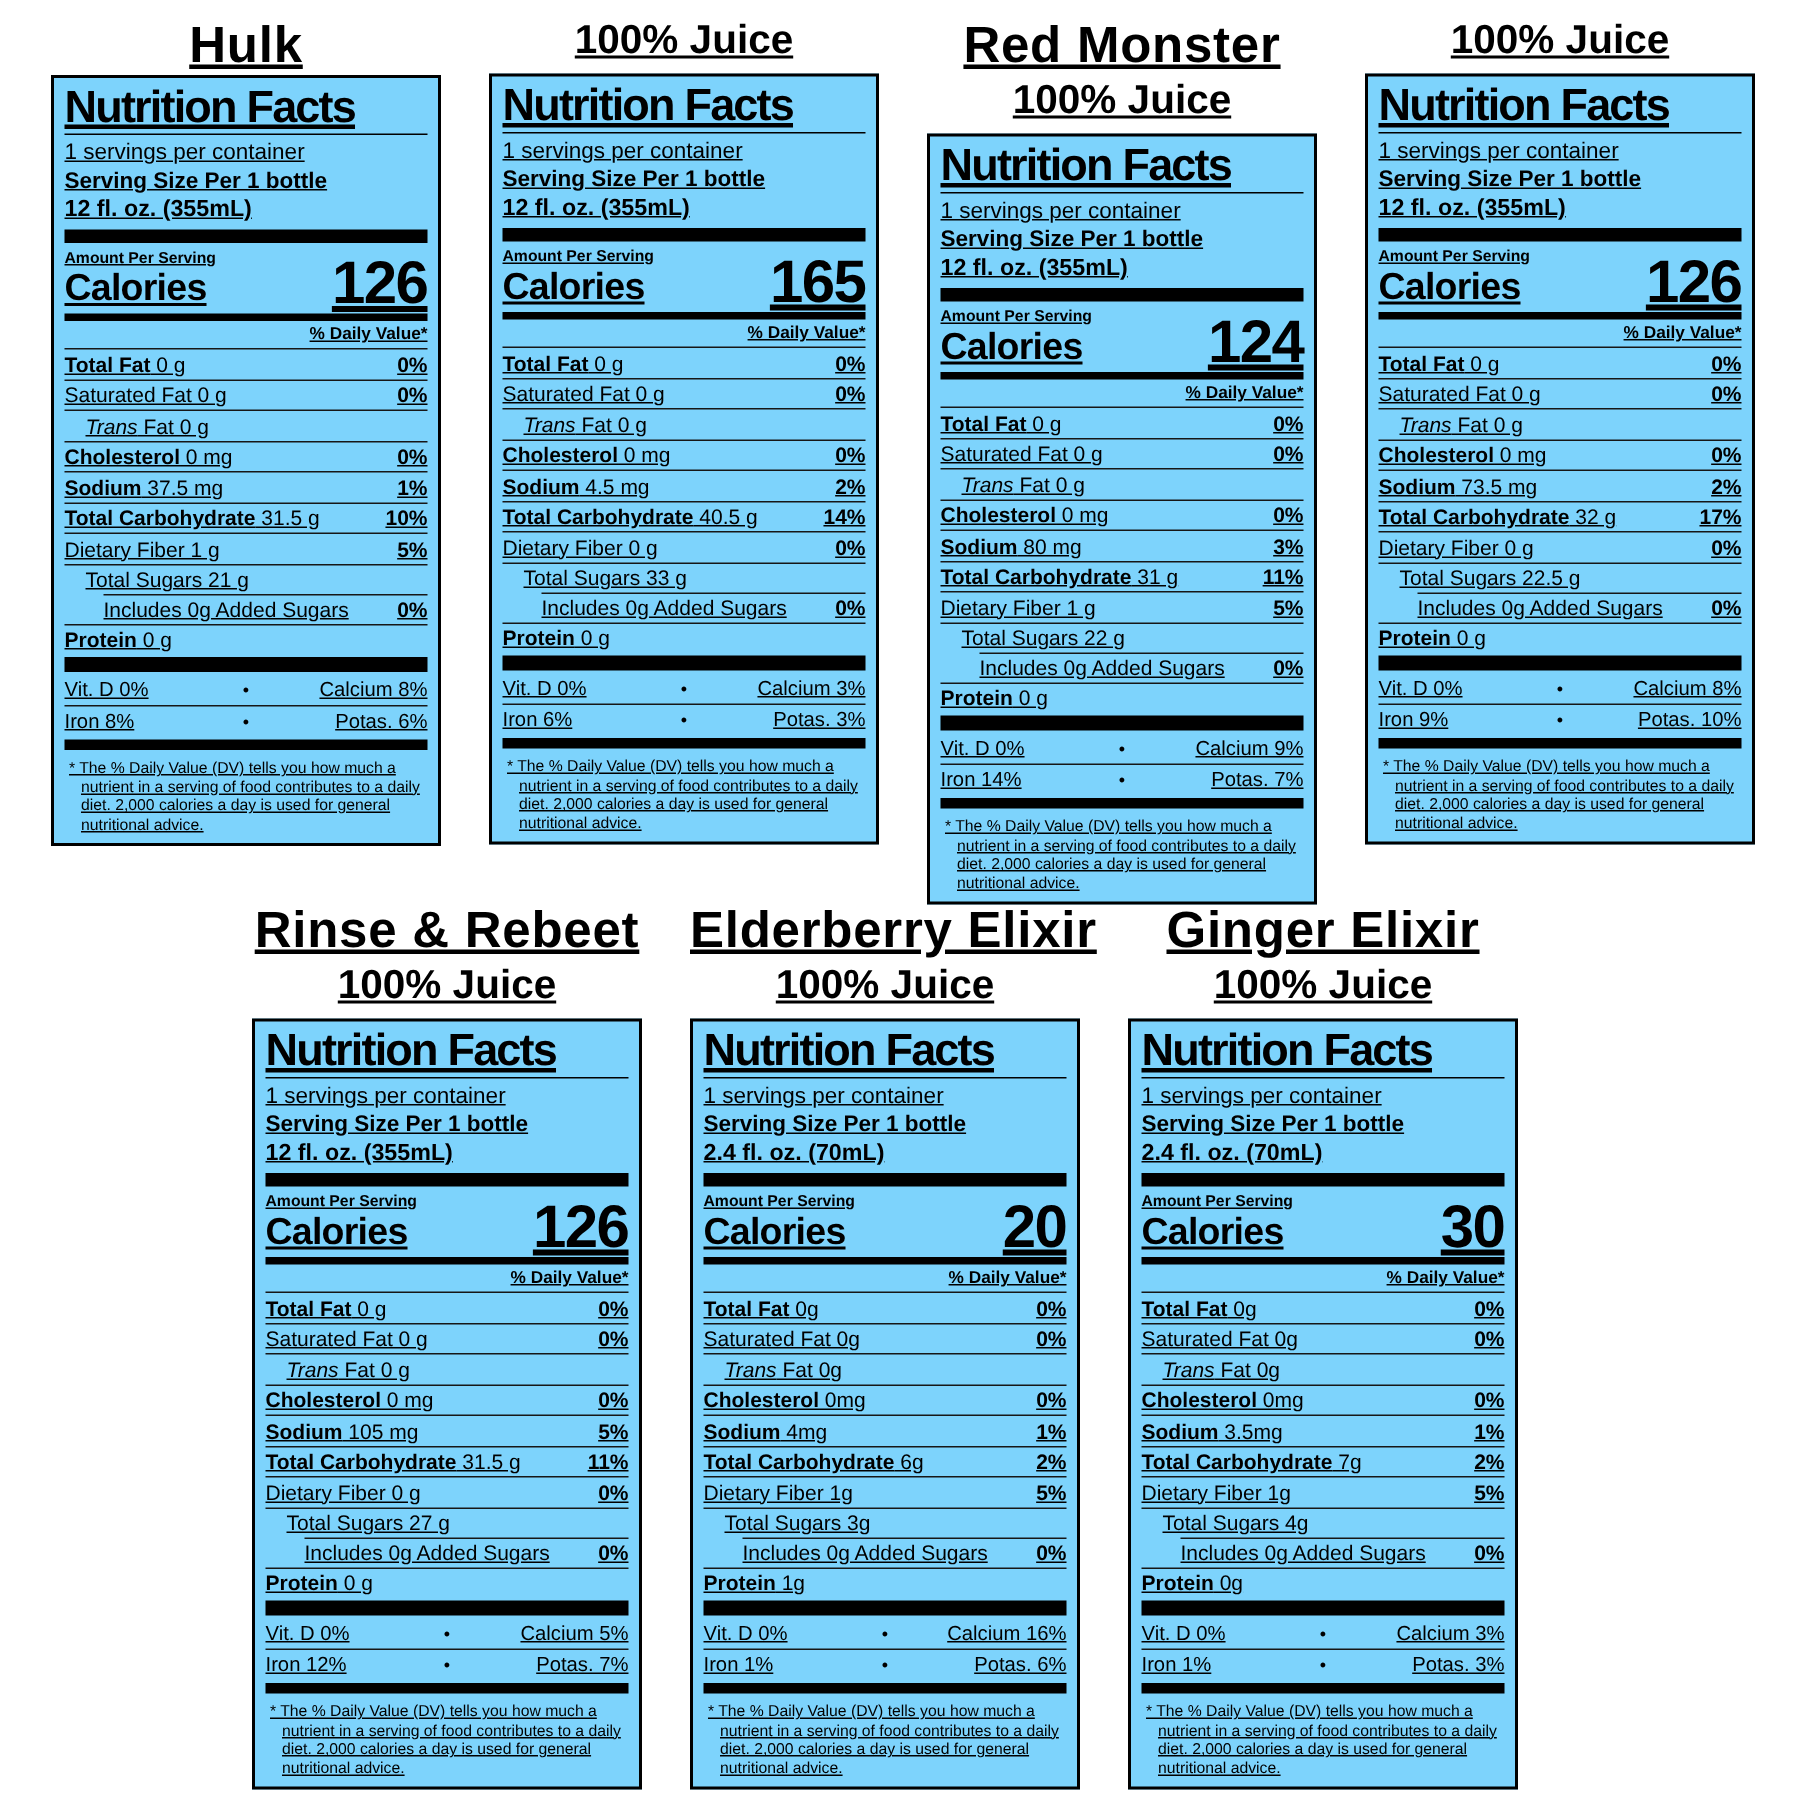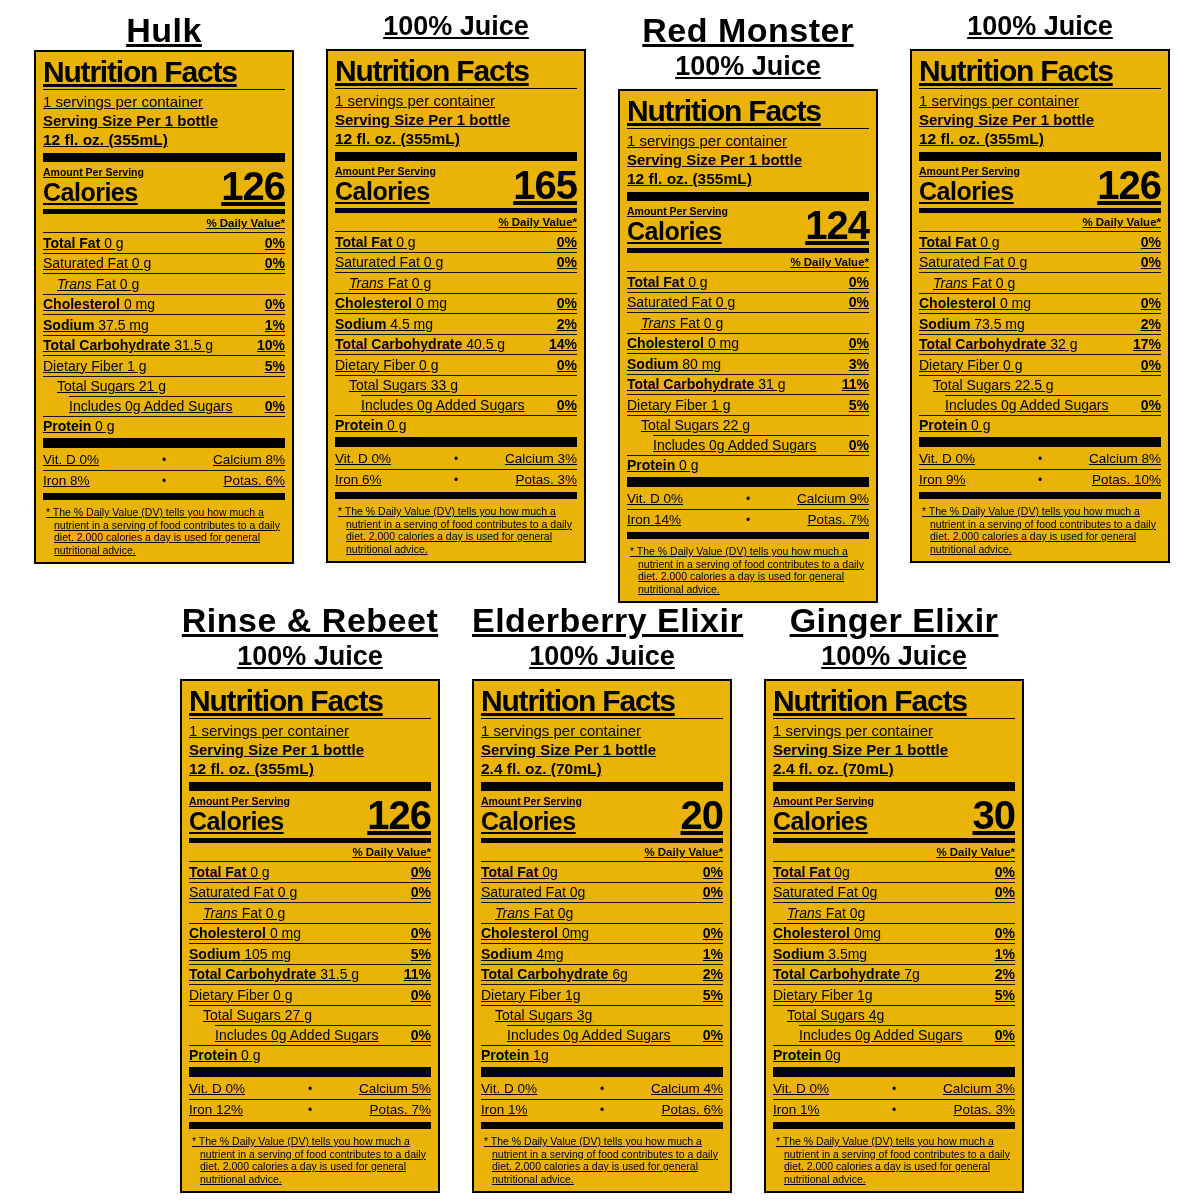--- a/index.html
+++ b/index.html
@@ -1,33 +1,33 @@
 <!DOCTYPE html>
 <html><head>
 <meta charset="utf-8">
 <style>
   html,body{margin:0;padding:0;background:#ffffff;}
   body{width:1200px;height:1200px;position:relative;font-family:"Liberation Sans","DejaVu Sans",sans-serif;color:#000;}
   .label-row{position:absolute;display:flex;gap:32px;}
   #row1{left:34px;top:10px;}
-  #row2{left:180px;top:600px;}
+  #row2{left:168px;top:600px;}
   .card{width:260px;flex:0 0 260px;text-decoration:underline;}
   .product-title{font-size:34px;font-weight:700;text-align:center;line-height:40px;white-space:nowrap;letter-spacing:0.5px;}
   .product-subtitle{font-size:27px;font-weight:700;text-align:center;line-height:30px;margin:1px 0 8px;}
-  .nf-box{border:2px solid #000;background:#eab308;padding:3px 7px 4px;}
+  .nf-box{border:2px solid #000;background:#7dd3fc;padding:3px 7px 4px;}
   .nf-title{font-size:30px;font-weight:700;letter-spacing:-1.2px;line-height:33px;border-bottom:1px solid #000;padding-bottom:1px;}
   .nf-servings{font-size:15px;line-height:18px;margin-top:3px;}
   .nf-ss{font-size:15px;font-weight:700;line-height:19px;}
   .nf-vol{font-size:15.5px;font-weight:700;line-height:19px;}
   .bar{background:#000;}
   .bar-thick{height:9px;margin:4px 0 4px;}
   .bar-med{height:5px;margin:3px 0 0;}
   .bar-thick2{height:10px;margin:2px 0;}
   .bar-end{height:7px;margin:2px 0 3px;}
-  .cal-row{display:flex;justify-content:space-between;align-items:center;}
+  .cal-row{display:flex;justify-content:space-between;align-items:flex-end;}
   .aps{font-size:10.5px;font-weight:700;line-height:13px;}
   .cal-word{font-size:25px;font-weight:700;line-height:27px;letter-spacing:-0.5px;}
   .cal-num{font-size:40px;font-weight:700;line-height:33px;letter-spacing:-1px;}
   .dv-head{text-align:right;font-size:11.5px;font-weight:700;padding:3px 0 3px;}
   .nrow{display:flex;justify-content:space-between;align-items:baseline;border-top:1px solid #161616;padding:1.5px 0;font-size:14px;line-height:16.5px;position:relative;}
   .indent1{padding-left:14px;}
   .indent2{padding-left:26px;}
   .sep-indent{border-top:none;gap:28px;}
   .sep-indent::before{content:"";position:absolute;left:26px;right:0;top:0;border-top:1px solid #161616;}
   .b{font-weight:700;}
@@ -467,21 +467,21 @@
             </div>
             <div class="nrow indent0">
               <span><span class="b">Protein</span><span> 1g</span></span>
             </div>
           </div>
       <div class="bar bar-thick2"></div>
       <div class="minerals">
             <div class="mrow">
               <span>Vit. D 0%</span>
               <span class="mdot">•</span>
-              <span>Calcium 4%</span>
+              <span>Calcium 16%</span>
             </div>
             <div class="mrow">
               <span>Iron 1%</span>
               <span class="mdot">•</span>
               <span>Potas. 6%</span>
             </div>
           </div>
       <div class="bar bar-end"></div>
       <div class="footnote">* The % Daily Value (DV) tells you how much a nutrient in a serving of food contributes to a daily diet. 2,000 calories a day is used for general nutritional advice.</div>
     </div>

